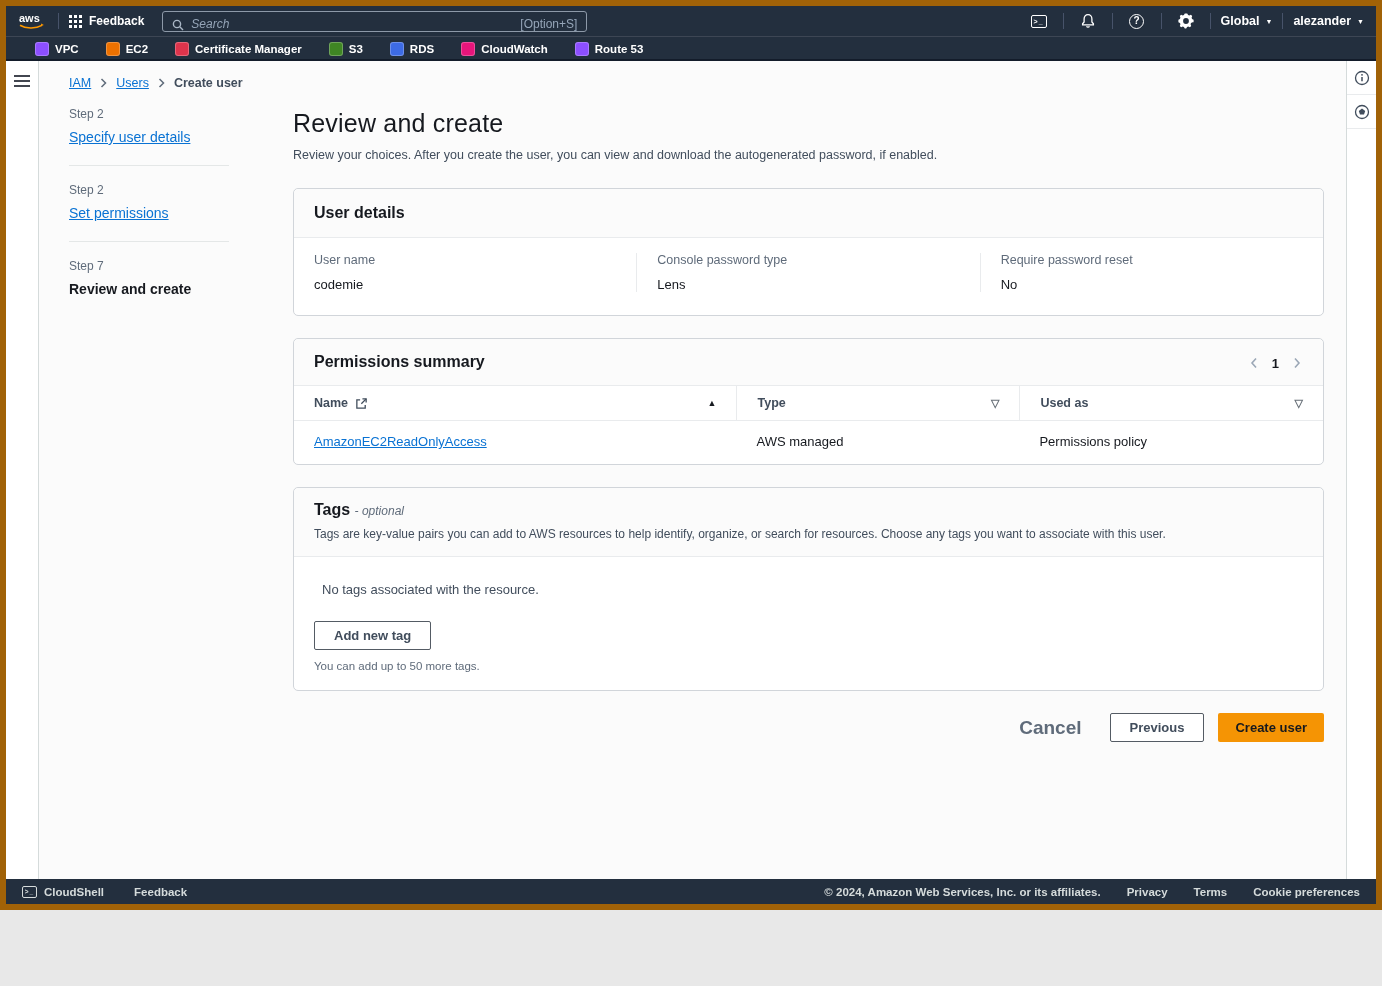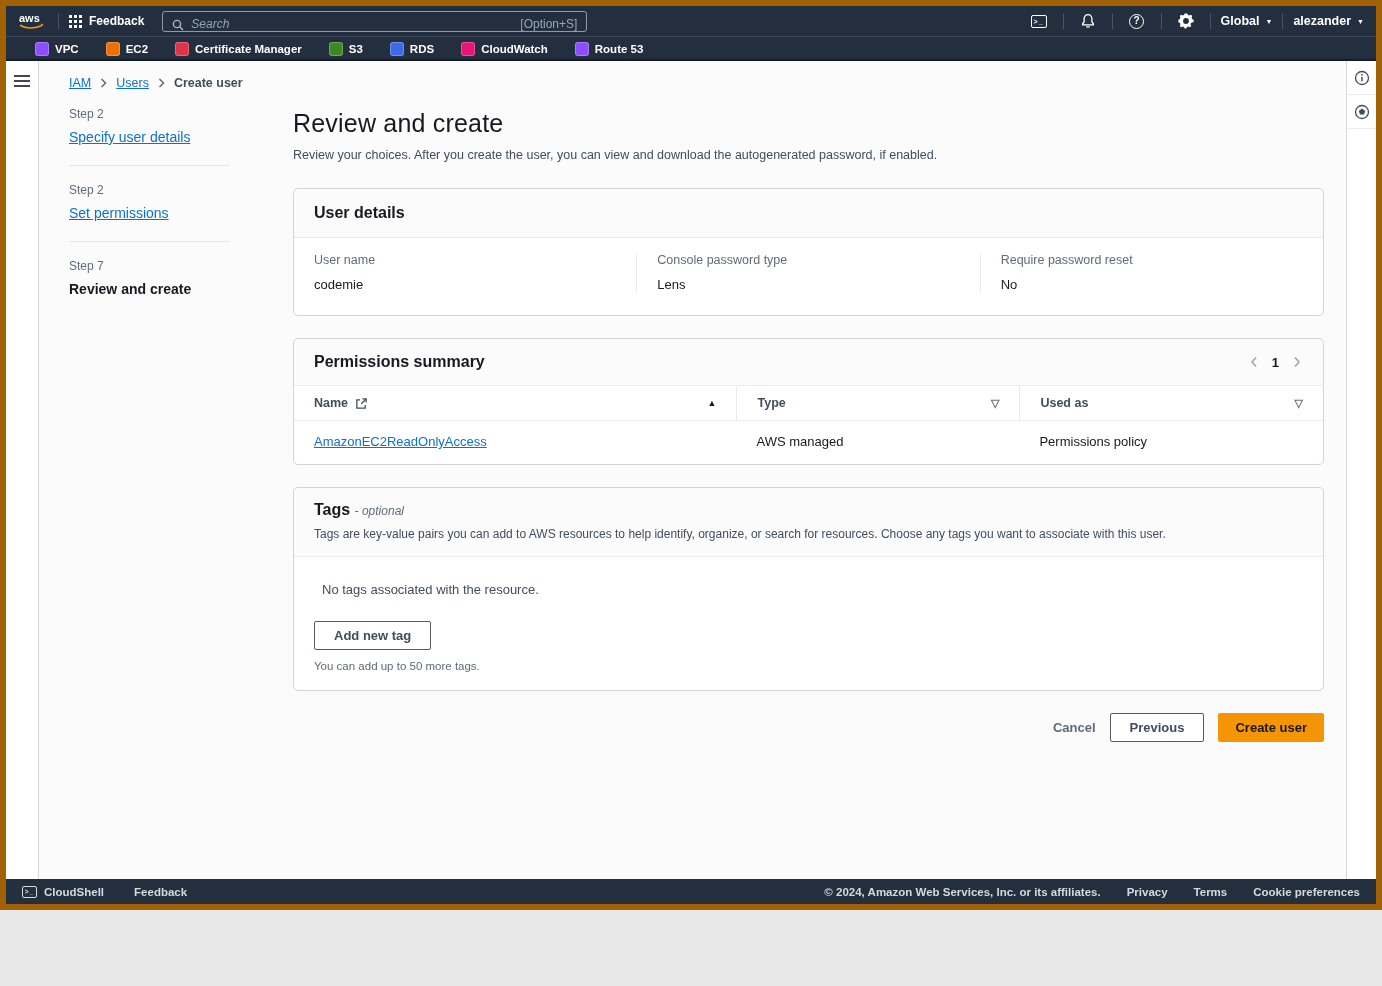--- a/index.html
+++ b/index.html
@@ -81,21 +81,21 @@
   .card-head { padding:15px 20px; background:#fbfbfb; border-bottom:1px solid #e9ebed;
                border-radius:5px 5px 0 0; }
   .card-title { font-size:16px; font-weight:700; color:#16191f; display:inline; }
 
   .ud-body { display:flex; padding:15px 0 23px; }
   .ud-col { flex:1; padding:0 20px; border-right:1px solid #e9ebed; }
   .ud-col:last-child { border-right:none; }
   .f-label { font-size:12.5px; color:#5f6b7a; margin-bottom:10px; }
   .f-value { font-size:13px; color:#16191f; }
 
-  .perm-head { display:flex; justify-content:space-between; align-items:center;
+  .perm-head { display:flex; justify-content:space-between; align-items:flex-end;
                padding:14px 20px; background:#fbfbfb; border-bottom:1px solid #e9ebed;
                border-radius:5px 5px 0 0; }
   .pagination { display:flex; align-items:center; gap:12px; }
   .pg-btn { background:none; border:none; cursor:pointer; display:flex; align-items:center; padding:2px; }
   .page-num { font-size:13px; font-weight:700; color:#16191f; }
   .t-head { display:flex; font-size:12.5px; font-weight:700; color:#414d5c;
             border-bottom:1px solid #e9ebed; }
   .t-cell { padding:10px 20px; display:flex; align-items:center; gap:7px; }
   .c-name { width:43%; } .c-type { width:27.5%; } .c-used { flex:1; }
   .t-head .c-type, .t-head .c-used { border-left:1px solid #e9ebed; }
@@ -109,22 +109,22 @@
                border-radius:5px 5px 0 0; }
   .opt { font-size:12px; font-style:italic; font-weight:400; color:#5f6b7a; }
   .tags-desc { font-size:12px; color:#414d5c; margin-top:8px; }
   .tags-body { padding:21px 20px 18px; }
   .empty-text { font-size:13px; color:#414d5c; margin:4px 8px 24px; }
   .btn-normal { background:#fff; border:1px solid #545b64; border-radius:2px; padding:6px 19px;
                 font-size:13px; font-weight:700; color:#414d5c; cursor:pointer; font-family:inherit; }
   .limit-text { font-size:11.5px; color:#5f6b7a; margin-top:10px; }
 
   .actions { display:flex; justify-content:flex-end; align-items:center; gap:14px; margin-top:18px; }
-  .btn-link { background:none; border:none; font-size:13px; font-weight:700; color:#5f6b7a;
-              cursor:pointer; font-family:inherit; }
+  .btn-link { background:none; border:none; font-size:19px; font-weight:700; color:#5f6b7a;
+              cursor:pointer; margin-right:14px; font-family:inherit; }
   .btn-primary { border:none; border-radius:2px; padding:7px 17px; font-size:13px; font-weight:700;
                  color:#16191f; cursor:pointer; font-family:inherit; }
 
   
   .footer { flex:0 0 25px; background:#232f3e; display:flex; align-items:center;
             padding:0 16px; color:#d5dbdb; font-size:11.5px; font-weight:700; }
   .footer .f-item { display:flex; align-items:center; gap:7px; background:none; border:none;
                     color:#d5dbdb; font-size:11.5px; font-weight:700; cursor:pointer; font-family:inherit; }
   .f-gap { width:30px; } .f-gap-sm { width:26px; }
   .term-ic-f { width:15px; height:12px; border:1.2px solid #d5dbdb; border-radius:2px; font-size:6.5px;

